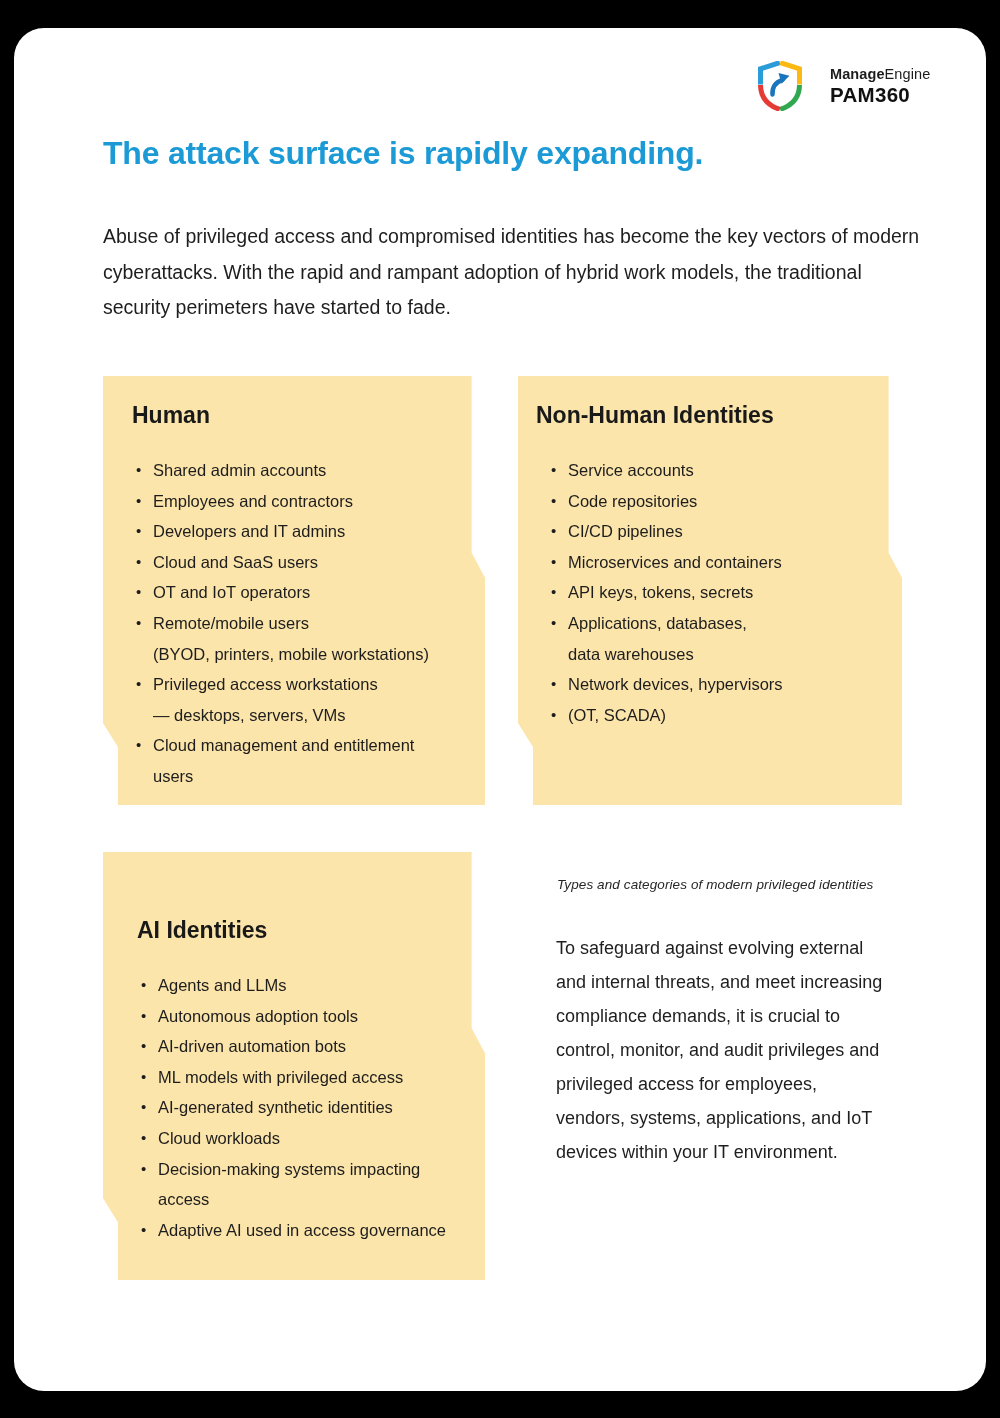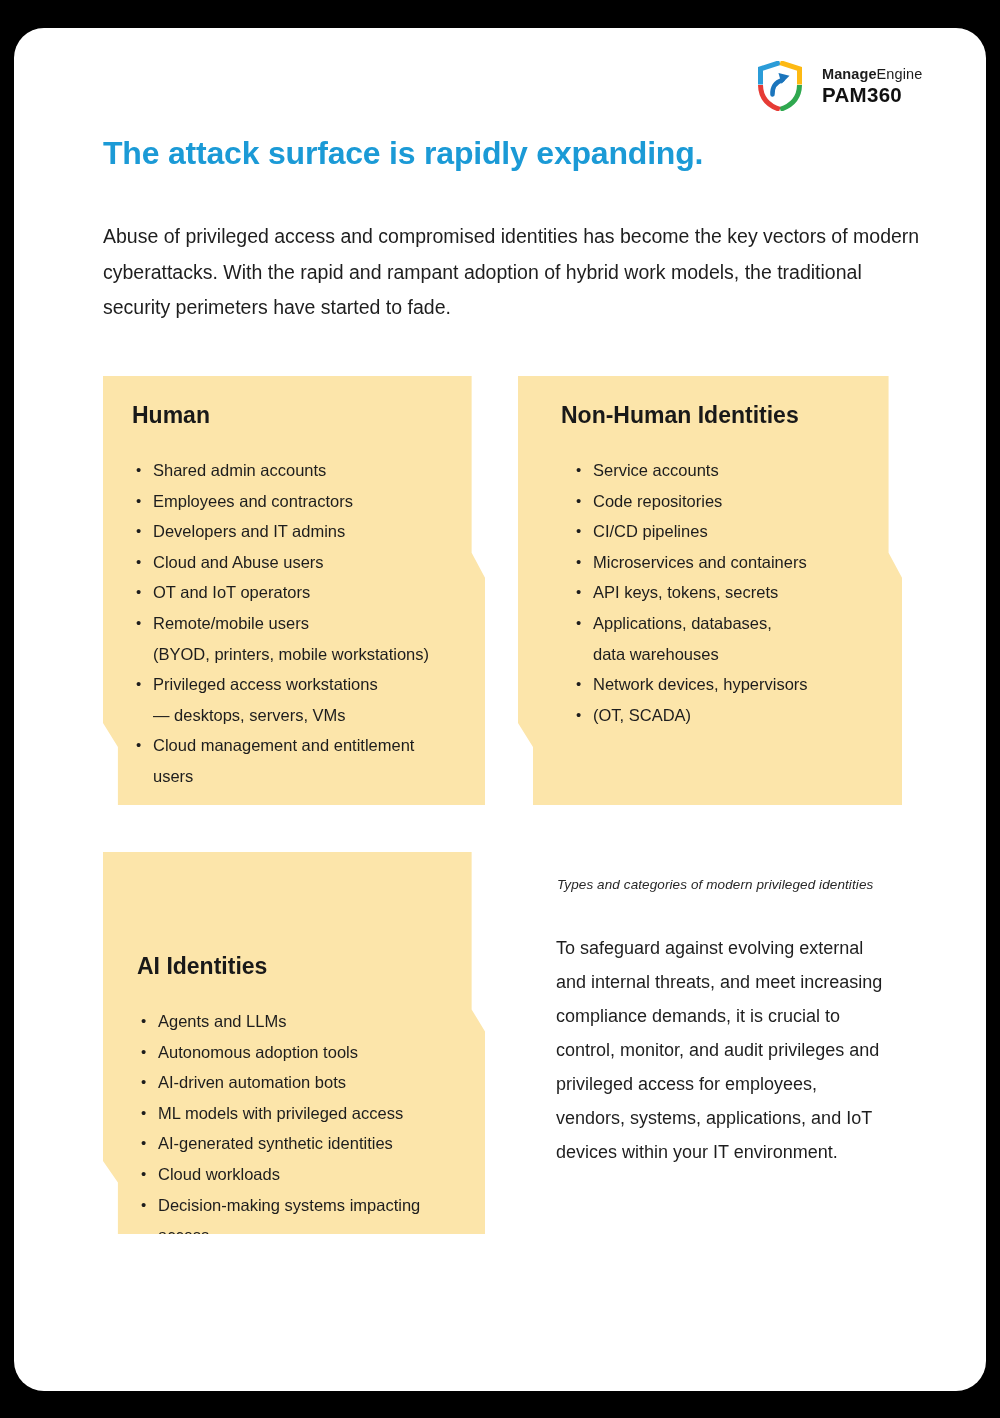--- a/index.html
+++ b/index.html
@@ -26,21 +26,21 @@
     position:absolute;
     left:14px; top:28px;
     width:972px; height:1363px;
     background:var(--card-bg);
     border-radius:30px;
   }
   
   .logo{
     position:absolute;
     left:744px; top:33px;
-    display:flex; align-items:center; gap:20px;
+    display:flex; align-items:center; gap:28px;
   }
   .logo-text .brand{font-size:14.5px; color:#1c1c1c; letter-spacing:0.1px;}
   .logo-text .brand .b{font-weight:700;}
   .logo-text .product{font-size:20.5px; font-weight:700; color:#111; margin-top:1px; letter-spacing:0.3px;}
   
   .heading{
     position:absolute;
     left:89px; top:107px;
     font-size:32px; font-weight:700;
     color:var(--accent);
@@ -56,22 +56,22 @@
     color:var(--text);
   }
   
   .box{
     position:absolute;
     background:var(--box-bg);
     clip-path:polygon(0% 0%, 96.5% 0%, 96.5% 41.2%, 100% 47%, 100% 100%, 3.9% 100%, 3.9% 86.5%, 0% 80.9%);
     padding:26px 18px 0 34px;
   }
   .box-human{left:89px; top:348px; width:382px; height:429px;padding-left:29px;}
-  .box-nh{left:504px; top:348px; width:384px; height:429px; padding-left:43px;}
-  .box-ai{left:89px; top:824px; width:382px; height:382px; padding-top:101px;}
+  .box-nh{left:504px; top:348px; width:384px; height:429px; padding-left:18px;}
+  .box-ai{left:89px; top:824px; width:382px; height:428px; padding-top:65px;}
   .box-title{
     font-size:23px; font-weight:700; color:#191919;
     letter-spacing:0;
   }
   .bullet-list{margin-top:26px;}
   .bullet-item{display:flex; font-size:16.5px; line-height:30.6px; color:#1d1d1d;}
   .bullet-item .dot{flex:none; width:21px; padding-left:4px; font-size:15px;}
   .box-nh .bullet-item .dot{padding-left:15px; width:32px;}
   .bullet-text{flex:1;}
   
@@ -133,21 +133,21 @@
         </div>
         <div class="bullet-item">
           <span class="dot">•</span>
           <div class="bullet-text">
             <div>Developers and IT admins</div>
           </div>
         </div>
         <div class="bullet-item">
           <span class="dot">•</span>
           <div class="bullet-text">
-            <div>Cloud and Abuse users</div>
+            <div>Cloud and SaaS users</div>
           </div>
         </div>
         <div class="bullet-item">
           <span class="dot">•</span>
           <div class="bullet-text">
             <div>OT and IoT operators</div>
           </div>
         </div>
         <div class="bullet-item">
           <span class="dot">•</span>

